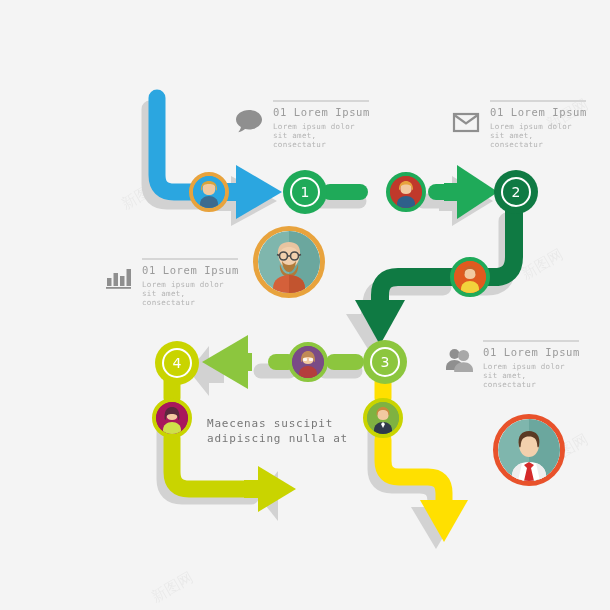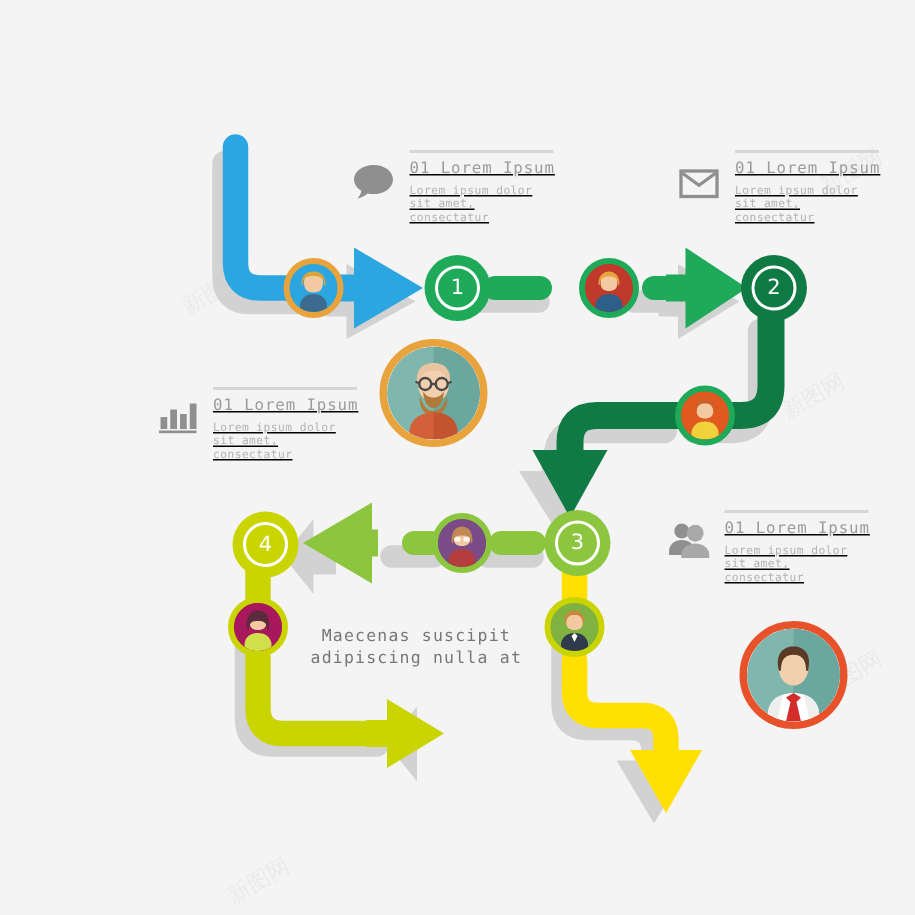--- a/index.html
+++ b/index.html
@@ -9,21 +9,21 @@
     font-family:"DejaVu Sans Mono","Liberation Mono",monospace;
     overflow:hidden;
   }
   #stage{position:relative;width:610px;height:610px;overflow:hidden;background:#f4f4f4;}
 
   
   .abs{position:absolute;}
   .shadow-layer{position:absolute;left:0;top:0;width:610px;height:610px;}
 
   
-  .textblock{position:absolute;width:auto;text-decoration:underline;}
+  .textblock{position:absolute;width:auto;}
   .tb-rule{height:2px;background:#d6d6d6;width:96px;margin-bottom:4px;}
   .tb-title{font-size:10.5px;letter-spacing:0.6px;color:#9b9b9b;white-space:nowrap;line-height:13px;}
   .tb-body{font-size:7.5px;letter-spacing:0.3px;color:#b3b3b3;line-height:9px;margin-top:3px;white-space:pre;}
   .tb-icon{position:absolute;left:-38px;top:8px;width:28px;height:26px;}
 
   
   .numcircle{position:absolute;border-radius:50%;display:flex;align-items:center;justify-content:center;box-sizing:border-box;}
   .numcircle .inner{border-radius:50%;border:2px solid #ffffff;display:flex;align-items:center;justify-content:center;box-sizing:border-box;}
   .numcircle .inner span{color:#fff;font-size:14px;font-family:"DejaVu Sans","Liberation Sans",sans-serif;line-height:1;}
 
@@ -275,16 +275,16 @@
       <circle cx="18.5" cy="9.5" r="5.6" fill="#a8a8a8"></circle>
       <path d="M18.5 16.3c-5.4 0-9.3 3.4-9.3 8V26H28v-1.7c0-4.6-4-8-9.5-8z" fill="#a8a8a8"></path>
     </svg>
     <div class="tb-rule"></div>
     <div class="tb-title">01 Lorem Ipsum</div>
     <div class="tb-body">Lorem ipsum dolor
 sit amet,
 consectatur</div>
   </div>
 
-  <div class="bodytext" style="left:207px;top:416px;text-align:center;">Maecenas suscipit
+  <div class="bodytext" style="left:207px;top:416px;">Maecenas suscipit
 adipiscing nulla at</div>
 
 </div>
 
 </body></html>

